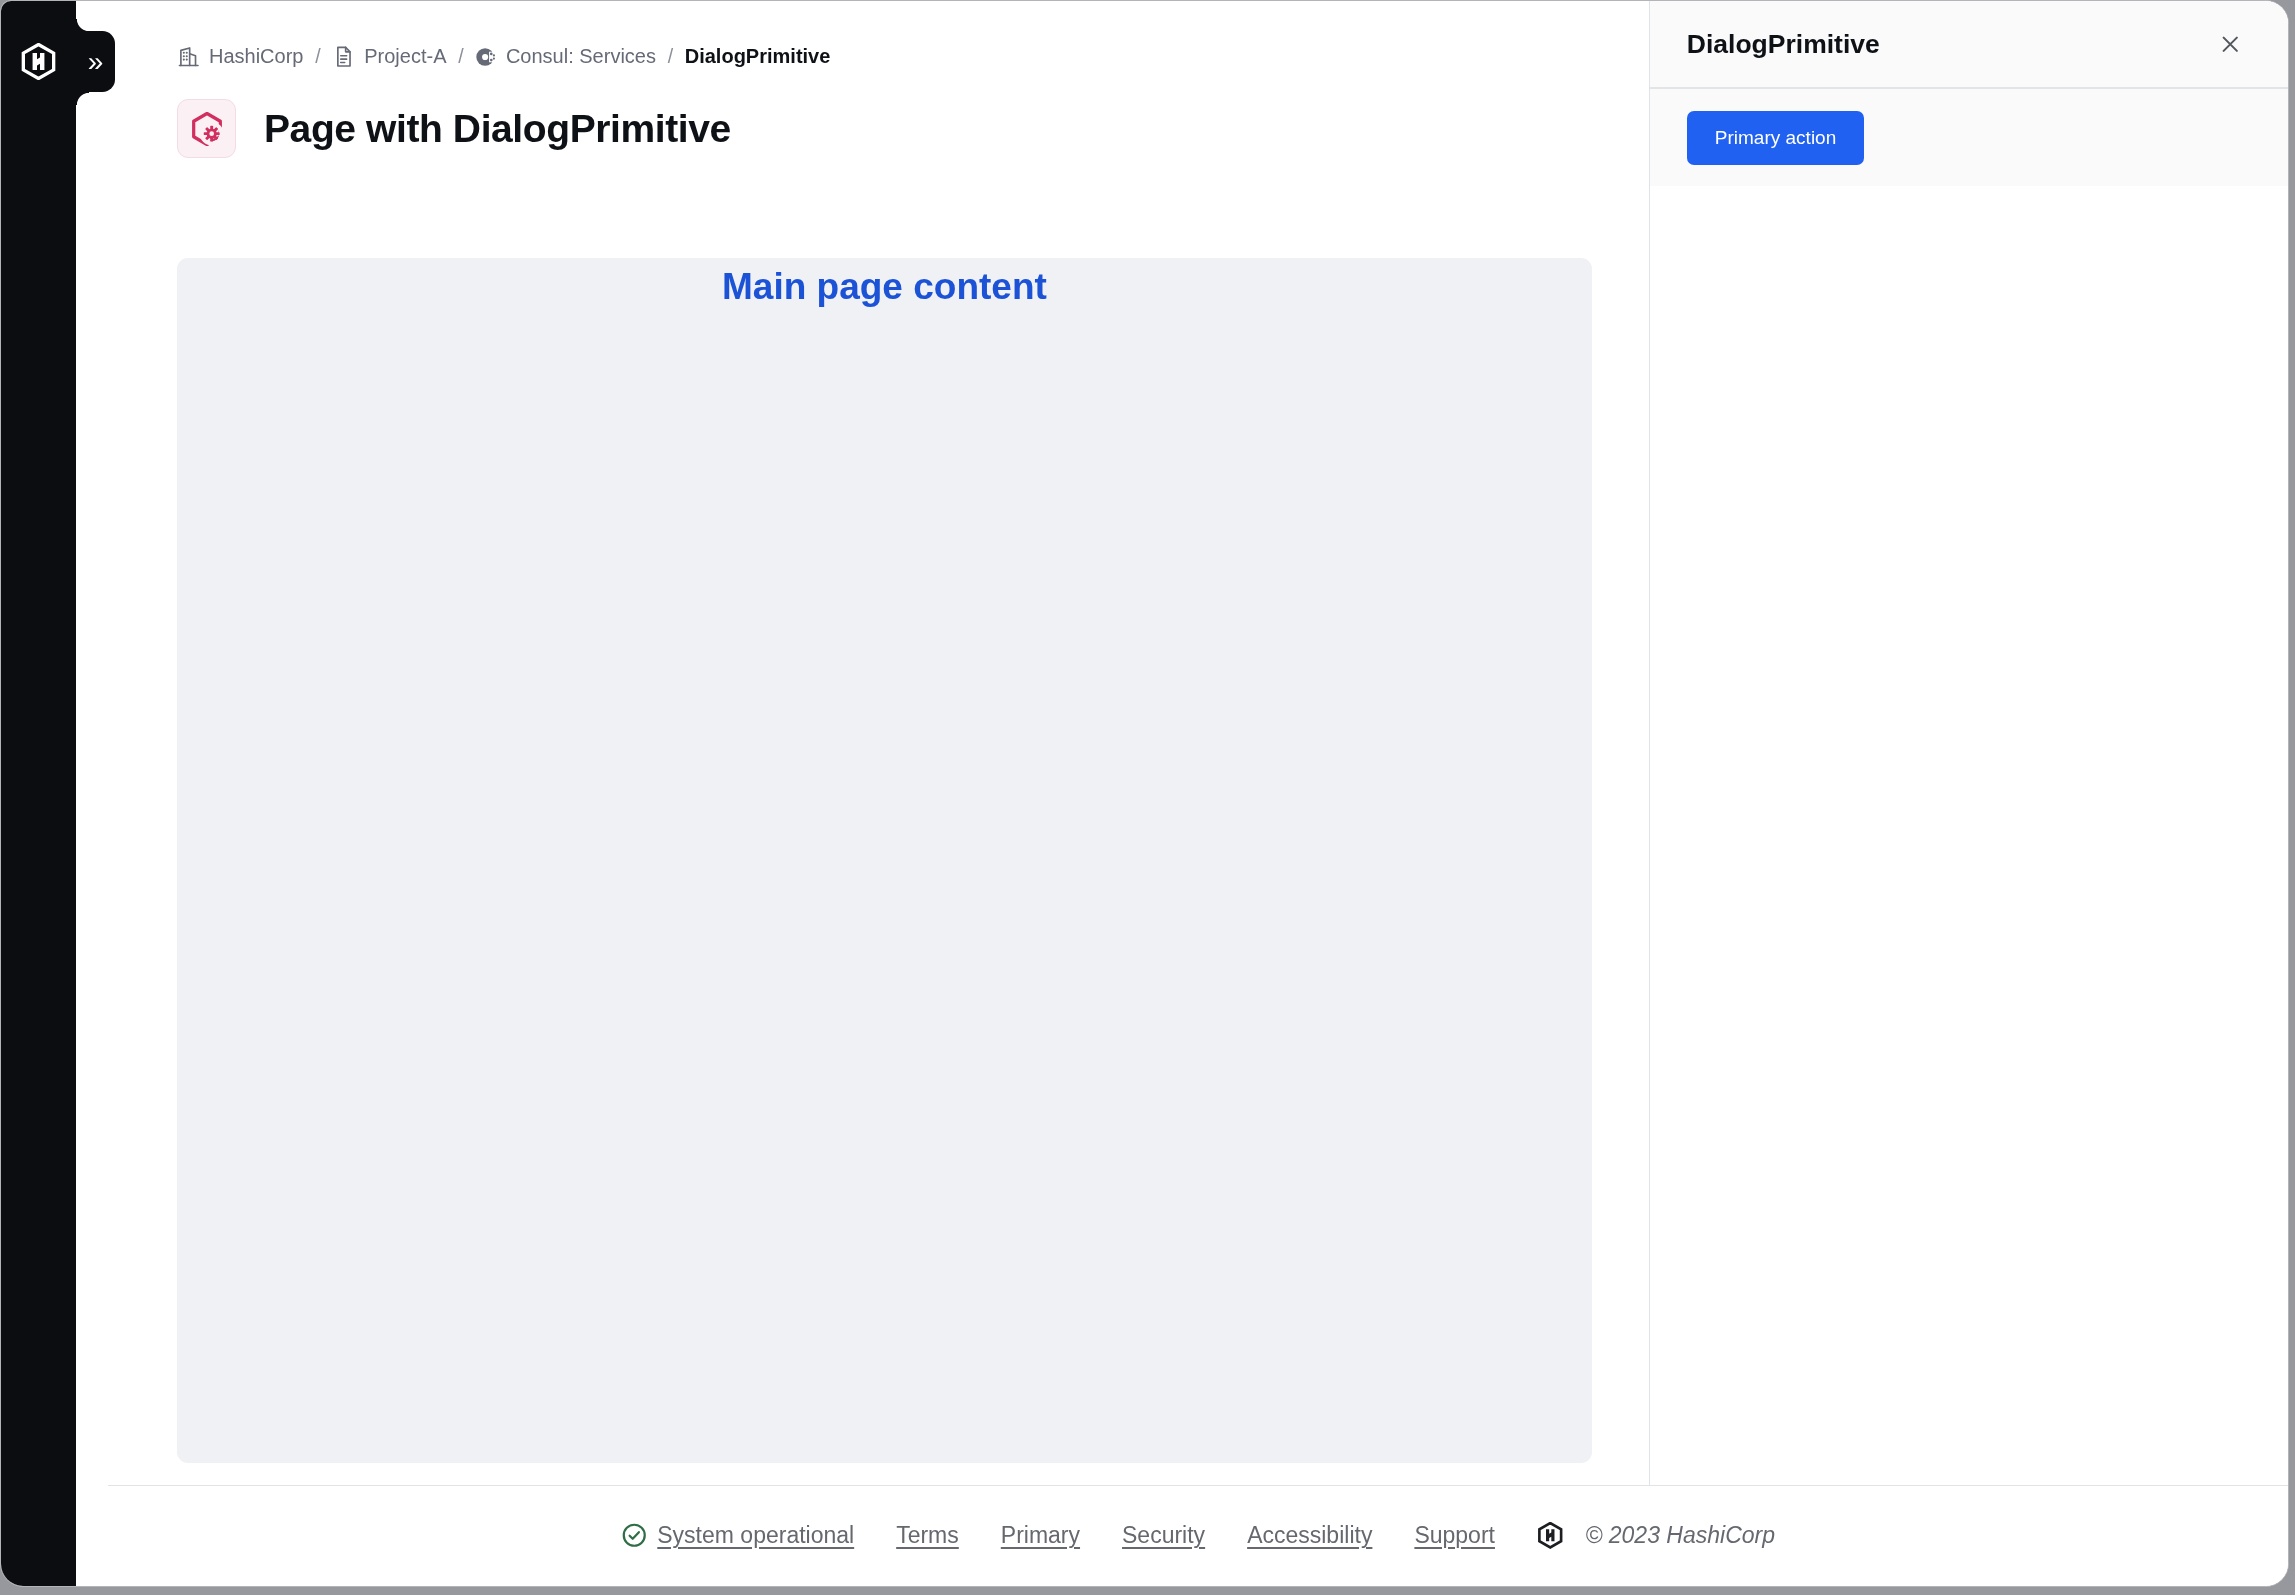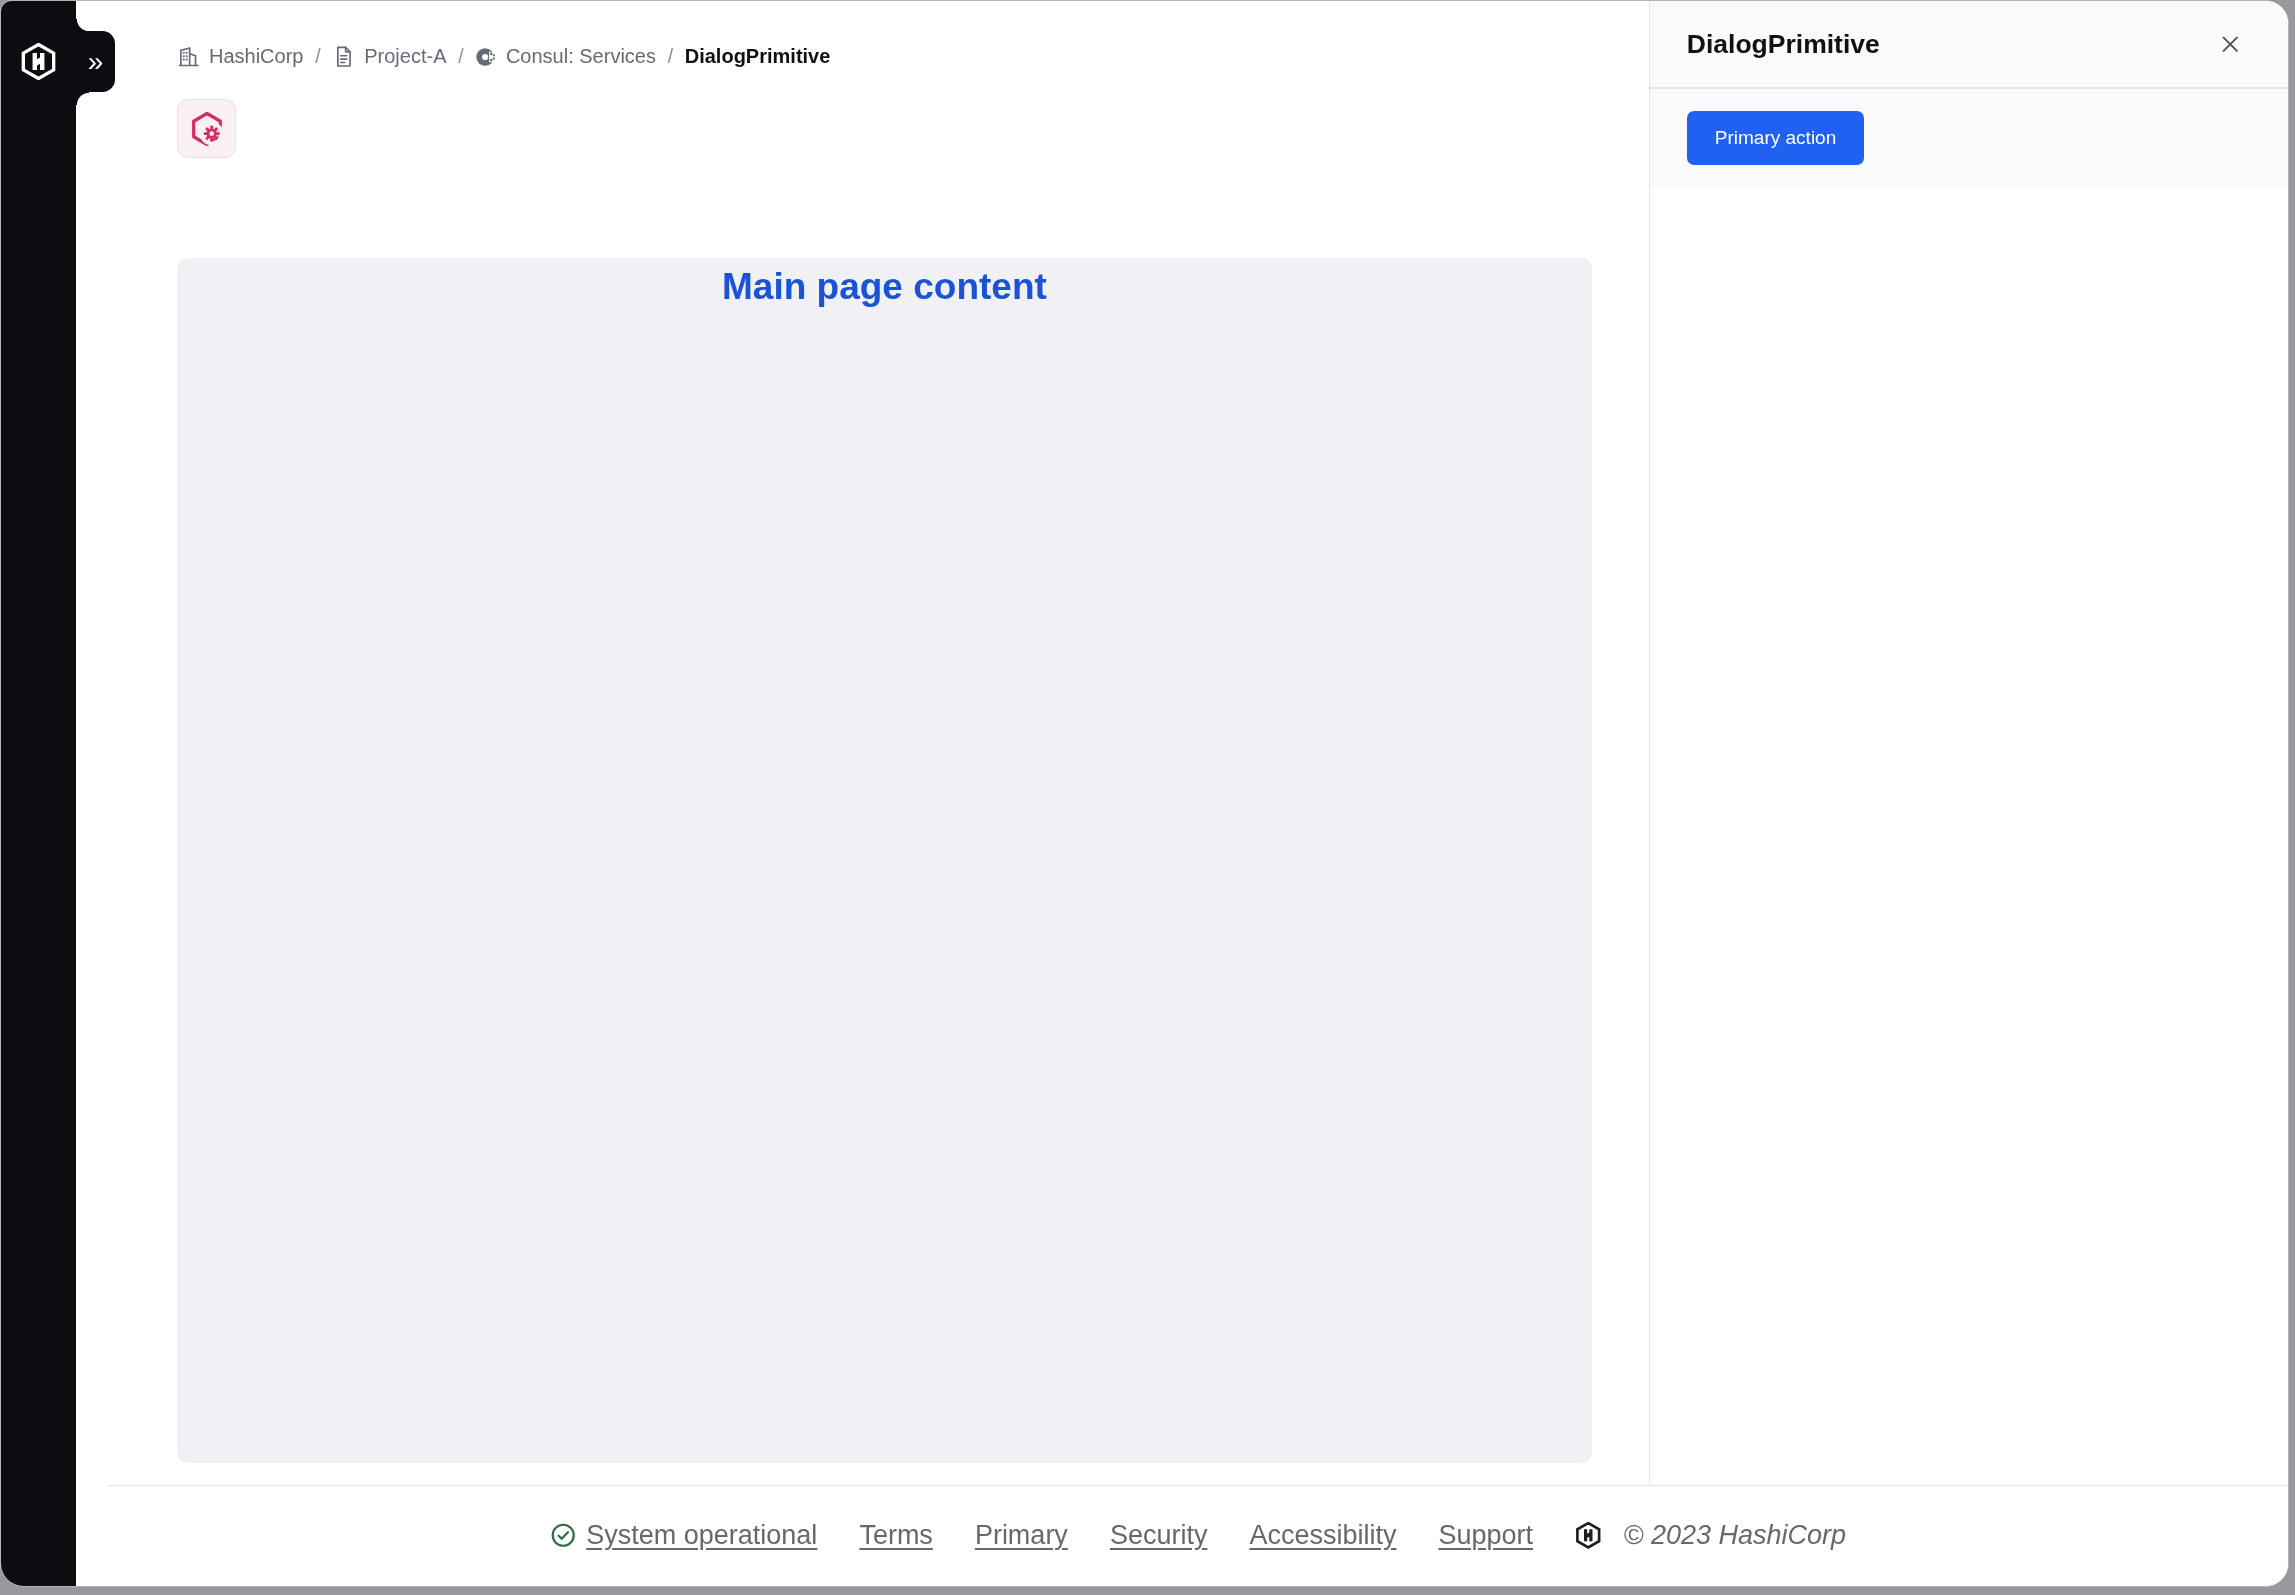--- a/index.html
+++ b/index.html
@@ -147,21 +147,21 @@
     border: none;
     border-radius: 7px;
     cursor: pointer;
   }
   
   .app-footer {
     flex: 0 0 101px;
     border-top: 1.6px solid #e2e3e5;
     display: flex; align-items: center; justify-content: center;
     gap: 42px;
-    font-size: 27px;
+    font-size: 23px;
     color: #65686f;
     background: #ffffff;
     margin-left: 32px;
   }
   .footer-status { display: flex; align-items: center; gap: 10px; cursor: pointer; }
   .footer-link { color: #65686f; text-decoration: underline; text-underline-offset: 3.9px; cursor: pointer; }
   .footer-copy { display: flex; align-items: center; gap: 22px; color: #65686f; font-style: italic; }
 </style>
 </head>
 <body>
@@ -254,20 +254,21 @@
                     <rect x="-4" y="-22" width="8" height="11" rx="2"></rect>
                   </g>
                 <g transform="rotate(315)">
                     <rect x="-4" y="-22" width="8" height="11" rx="2"></rect>
                   </g>
                 <circle cx="0" cy="0" r="14"></circle>
                 <circle cx="0" cy="0" r="6.5" fill="#fbf0f4"></circle>
               </g>
             </svg>
           </span>
+          <h1 class="page-title">Page with DialogPrimitive</h1>
         </div>
 
         <div class="main-placeholder">
           <span class="blue-big">Main page content</span>
         </div>
       </main>
 
       <aside class="dialog-panel">
         <div class="dialog-header">
           <span class="dialog-title">DialogPrimitive</span>

